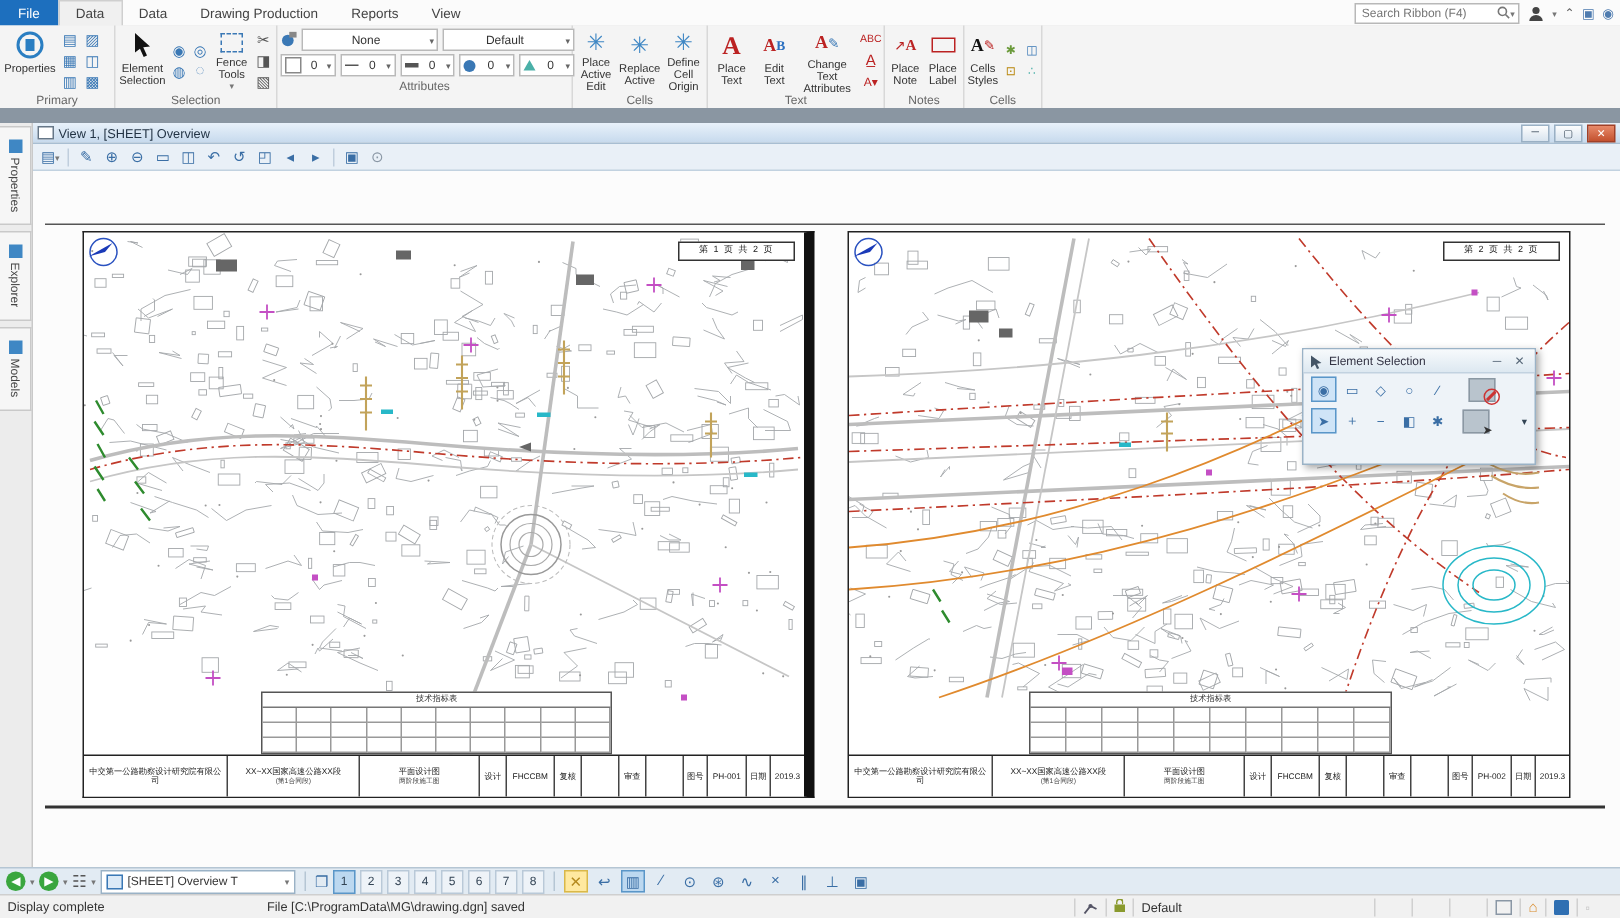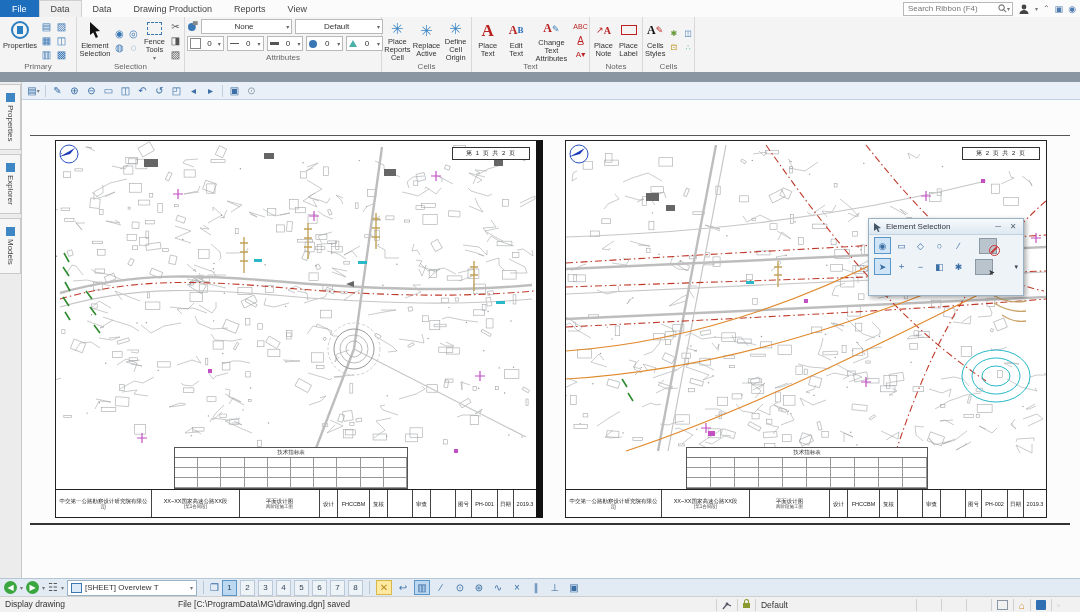--- a/index.html
+++ b/index.html
@@ -253,21 +253,21 @@
           </div>
         </div>
       </div>
       <div class="rgl">Attributes</div>
     </div>
 
     <div class="rgroup" style="width:90px">
       <div class="rgc">
         <div class="bigbtn" style="width:29px">
           <span class="bicon cellstar">✳</span>
-          <span>Place Reports Cell</span>
+          <span>Place Active Edit</span>
         </div>
         <div class="bigbtn" style="width:29px">
           <span class="bicon cellstar">✳</span>
           <span>Replace Active</span>
         </div>
         <div class="bigbtn" style="width:29px">
           <span class="bicon cellstar">✳</span>
           <span>Define Cell Origin</span>
         </div>
       </div>
@@ -358,20 +358,28 @@
         <span class="dockico"></span>
         <span>Explorer</span>
       </div>
     <div class="docktab">
         <span class="dockico"></span>
         <span>Models</span>
       </div>
   </div>
 
   <div id="viewwin">
+    <div id="vtitle">
+      <span style="width:9px;height:7px;border:1px solid #678;background:#fff"></span>
+      <span>View 1, [SHEET] Overview</span>
+      <span class="spacer"></span>
+      <span class="winbtn">─</span>
+      <span class="winbtn">▢</span>
+      <span class="winbtn close">✕</span>
+    </div>
     <div id="vtoolbar">
       <span class="vico">
           <span>▤</span>
           <span class="caret">▾</span>
         </span>
       <span class="vsep"></span>
       <span class="vico">✎</span>
       <span class="vico">⊕</span>
       <span class="vico">⊖</span>
       <span class="vico">▭</span>
@@ -1306,21 +1314,21 @@
     <span class="snap">⊙</span>
     <span class="snap">⊛</span>
     <span class="snap">∿</span>
     <span class="snap">×</span>
     <span class="snap">∥</span>
     <span class="snap">⊥</span>
     <span class="snap">▣</span>
   </div>
 
   <div id="statusbar">
-    <span id="sb-left">Display drawing</span>
+    <span id="sb-left">Display complete</span>
     <span id="sb-file">File [C:\ProgramData\MG\drawing.dgn] saved</span>
     <div id="sb-right">
       <div class="sbcell">
           <svg width="10" height="10" viewBox="0 0 10 10">
             <path d="M1,9 L5,4 L9,6" fill="none" stroke="#556" stroke-width="1.3"></path>
             <circle cx="5" cy="4" r="1.4" fill="#556"></circle>
           </svg>
         </div>
       <div class="sbcell">
           <span class="lockbody"></span>

